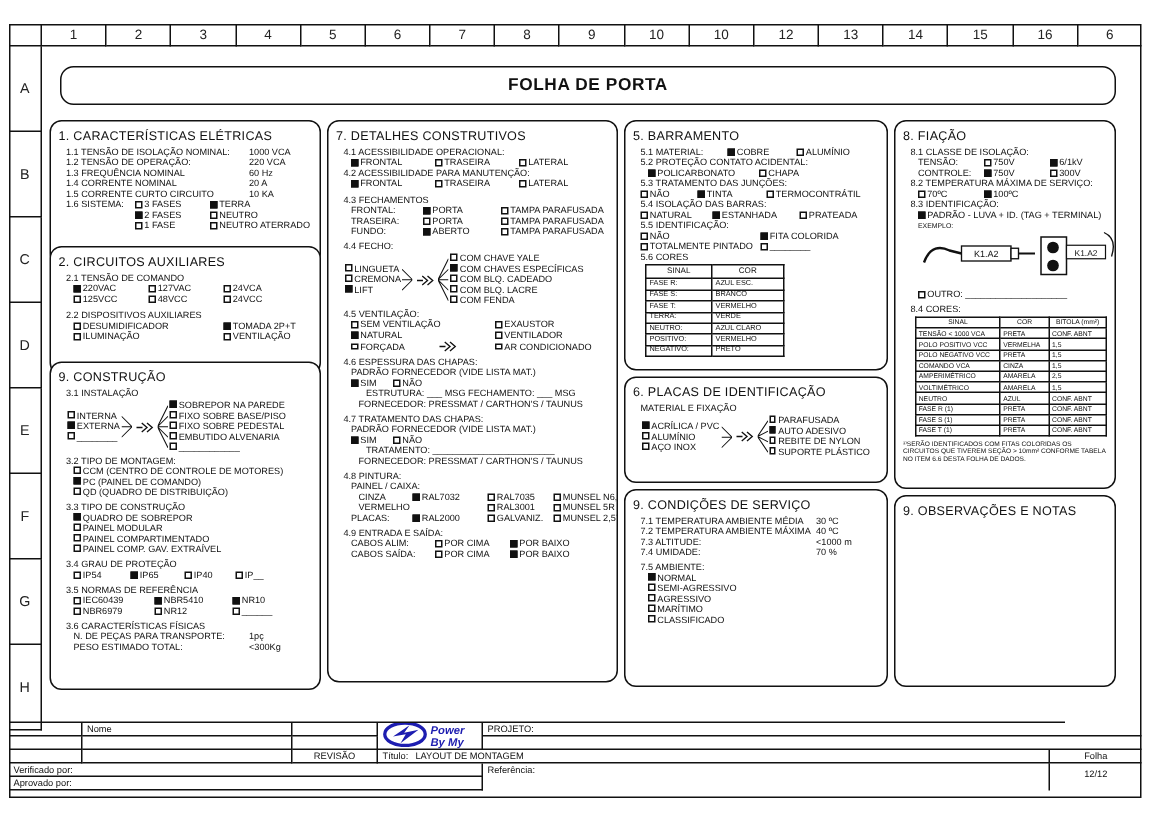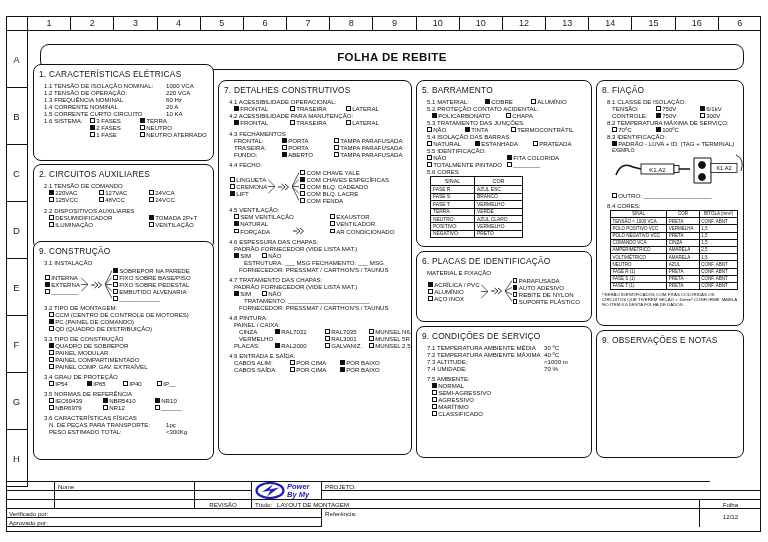--- a/index.html
+++ b/index.html
@@ -9,21 +9,21 @@
   .frame{position:absolute;left:6px;top:16px;width:755px;height:516px;border:1.4px solid #111;}
   .corner{position:absolute;left:6px;top:16px;width:22px;height:15px;border-right:1px solid #111;border-bottom:1px solid #111;}
   .ruler-top{position:absolute;left:28px;top:16px;width:733px;height:15px;display:flex;}
   .ruler-top .rc{flex:1;border-right:1px solid #111;border-bottom:1px solid #111;display:flex;align-items:center;justify-content:center;font-size:9px;color:#222;}
   .ruler-top .rc:last-child{border-right:none;}
   .ruler-left{position:absolute;left:6px;top:31px;width:22px;height:456px;display:flex;flex-direction:column;}
   .ruler-left .rl{flex:1;border-right:1px solid #111;border-bottom:1px solid #111;display:flex;align-items:center;justify-content:center;font-size:9.5px;color:#222;}
   .page-title{position:absolute;left:40px;top:44px;width:704px;height:26px;border:1.2px solid #111;border-radius:9px;
       display:flex;align-items:center;justify-content:center;font-size:11.5px;font-weight:bold;letter-spacing:.4px;}
   .sec{position:absolute;border:1.1px solid #111;border-radius:8px;padding:4px 5px 3px 5px;overflow:hidden;background:#fff;}
-  #s1{left:33px;top:64px;width:181px;height:97px}
+  #s1{left:33px;top:80px;width:181px;height:97px}
   #s2{left:33px;top:164px;width:181px;height:86px}
   #s3{left:33px;top:241px;width:181px;height:219px}
   #s4{left:218px;top:80px;width:194px;height:375px}
   #s5{left:416px;top:80px;width:176px;height:167px}
   #s6{left:416px;top:251px;width:176px;height:71px}
   #s7{left:416px;top:326px;width:176px;height:132px}
   #s8{left:596px;top:80px;width:148px;height:246px}
   #s9{left:596px;top:330px;width:148px;height:128px}
   .hd{font-size:8.4px;margin:0 0 3px 0;letter-spacing:.2px;}
   .txt,.row,.kv{font-size:6.1px;line-height:7px;white-space:nowrap;}
@@ -83,21 +83,21 @@
     <div class="rl">A</div>
     <div class="rl">B</div>
     <div class="rl">C</div>
     <div class="rl">D</div>
     <div class="rl">E</div>
     <div class="rl">F</div>
     <div class="rl">G</div>
     <div class="rl">H</div>
   </div>
 
-<div class="page-title">FOLHA DE REBITE</div>
+<div class="page-title">FOLHA DE PORTA</div>
 
 <div id="sections-root">
     <div class="sec" id="s1">
       <div class="hd">1. CARACTERÍSTICAS ELÉTRICAS</div>
       <div class="kv" style="margin-left: 5px;">
         <span class="l">1.1 TENSÃO DE ISOLAÇÃO NOMINAL:</span>
         <span class="sp"></span>
         <span class="v">1000 VCA</span>
       </div>
       <div class="kv" style="margin-left: 5px;">

